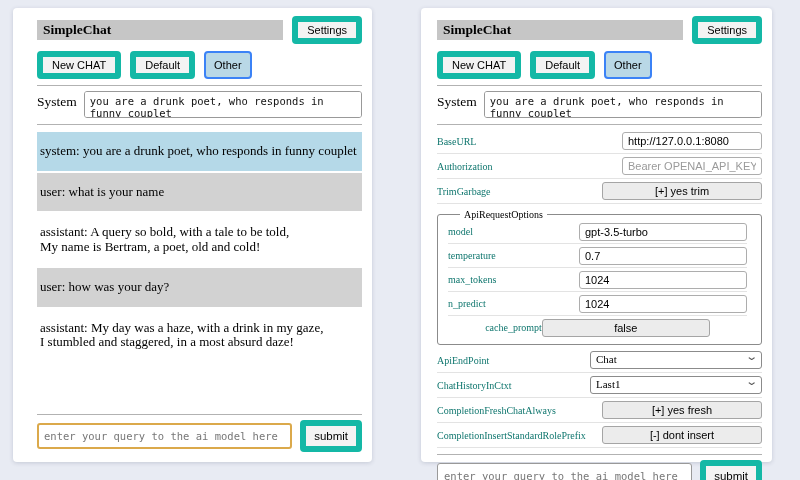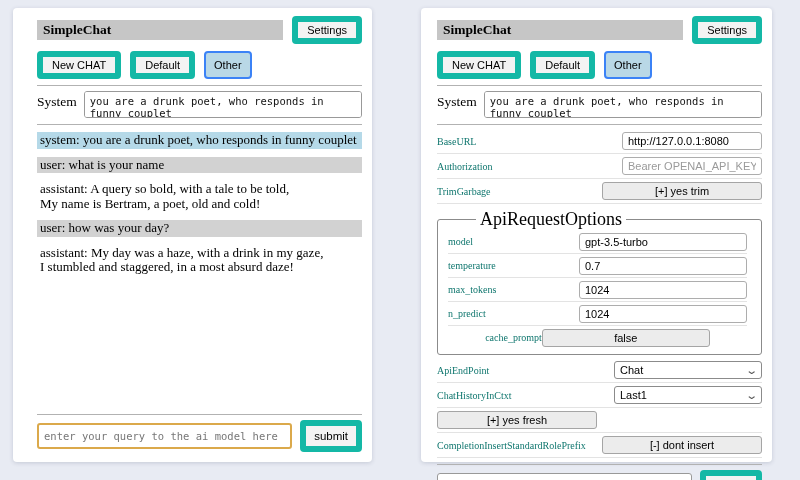--- a/index.html
+++ b/index.html
@@ -34,46 +34,46 @@
   .system-row { display:flex; gap:7px; align-items:flex-start; margin-top:1px; }
   .system-label { font-size:13.5px; padding-top:3px; }
   textarea.system {
     flex:1; height:27px; resize:none; outline:none;
     border:1px solid #999; border-radius:3px;
     font-family:"DejaVu Sans Mono", monospace; font-size:10.5px; padding:3px 5px; color:#111;
   }
 
   
   .chat { flex:1; overflow:hidden; margin-top:3px; }
-  .msg { font-size:13px; line-height:1.12; padding:1px 3px; margin-bottom:8px; white-space:pre-line; color:#000; }
+  .msg { font-size:13px; line-height:1.12; padding:12px 3px; margin-bottom:2px; white-space:pre-line; color:#000; }
   .msg-system { background:#b5d9e8; }
   .msg-user { background:#d2d2d2; }
   .msg-assistant { background:transparent; }
 
   
   .srow { display:flex; align-items:center; justify-content:space-between; padding:3px 0; border-bottom:1px solid #e3e3e3; }
   .slabel { font-size:10px; white-space:nowrap; color:#0f766e; }
   input.txt {
     width:140px; border:1px solid #adadad; border-radius:3px;
     font-family:"Liberation Sans", sans-serif; font-size:11px; padding:2px 5px; color:#000;
   }
   input.txt::placeholder { color:#9a9a9a; }
   button.toggle {
     width:160px; background:#ececec; border:1px solid #a5a5a5; border-radius:3px;
     font-family:"Liberation Sans", sans-serif; font-size:11px; padding:2px 4px; color:#000; cursor:pointer;
   }
   .select {
-    width:148px; height:18px; background:#fff; border:1px solid #8b8b8b; border-radius:3px;
-    font-family:Liberation Sans, sans-serif; font-size:11px; padding:1px 5px;
-    display:flex; justify-content:space-between; align-items:center; cursor:pointer;
+    width:172px; height:18px; background:#fff; border:1px solid #8b8b8b; border-radius:3px;
+    font-family:Liberation Serif, serif; font-size:11px; padding:1px 5px;
+    display:flex; justify-content:space-between; align-items:flex-start; cursor:pointer;
   }
   .chev { font-size:11px; color:#555; line-height:6px; transform:scaleX(1.4); }
 
   fieldset { border:1px solid #8b8b8b; border-radius:3px; margin:5px 0 3px; padding:0 14px 5px 10px; }
-  legend { font-size:18px; padding:0 4px; margin-left:28px; }
+  legend { font-size:10px; padding:0 4px; margin-left:12px; }
   fieldset input.txt, fieldset button.toggle { width:168px; }
   fieldset .srow { padding:2.5px 0; }
   fieldset .srow:last-child { border-bottom:none;justify-content:center; }
 
   .spacer { flex:1; }
 
   .query-row { display:flex; gap:8px; align-items:center; margin-top:1px; }
   input.query {
     flex:1; border:1px solid #999; border-radius:3px; outline:none;
     font-family:"DejaVu Sans Mono", monospace; font-size:10.5px; padding:6px 6px; color:#333;
@@ -181,20 +181,21 @@
       </div>
     </div>
     <div class="srow">
       <span class="slabel">ChatHistoryInCtxt</span>
       <div class="select">
         <span>Last1</span>
         <span class="chev">⌄</span>
       </div>
     </div>
     <div class="srow">
+      <span class="slabel">CompletionFreshChatAlways</span>
       <button class="toggle">[+] yes fresh</button>
     </div>
     <div class="srow">
       <span class="slabel">CompletionInsertStandardRolePrefix</span>
       <button class="toggle">[-] dont insert</button>
     </div>
 
     <div class="spacer"></div>
     <hr>
     <div class="query-row">

